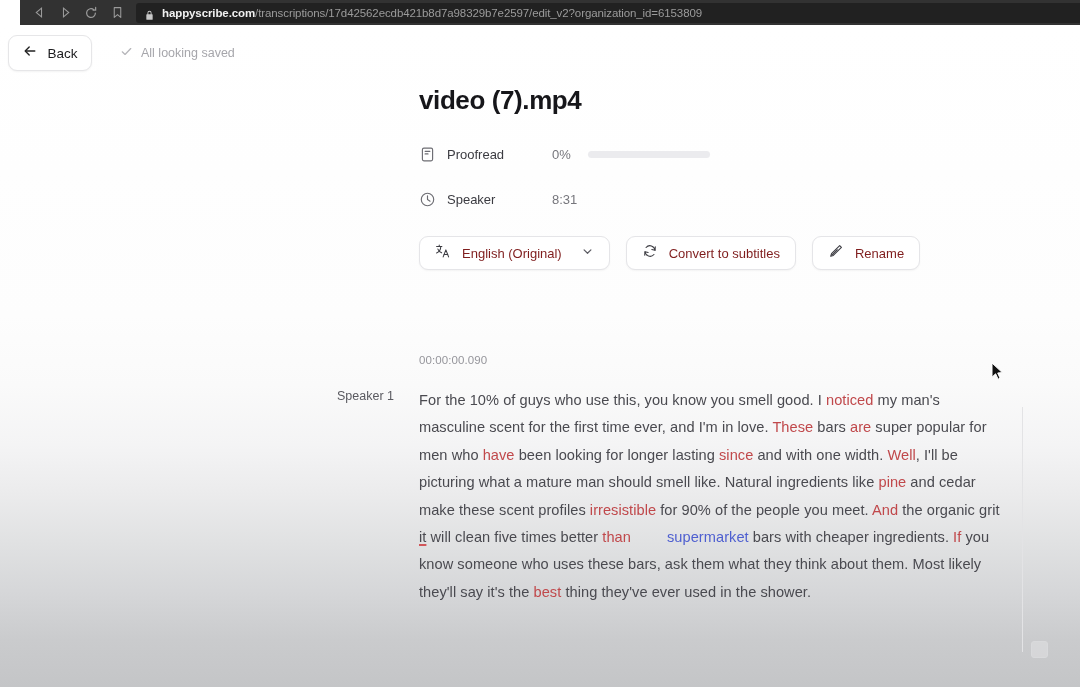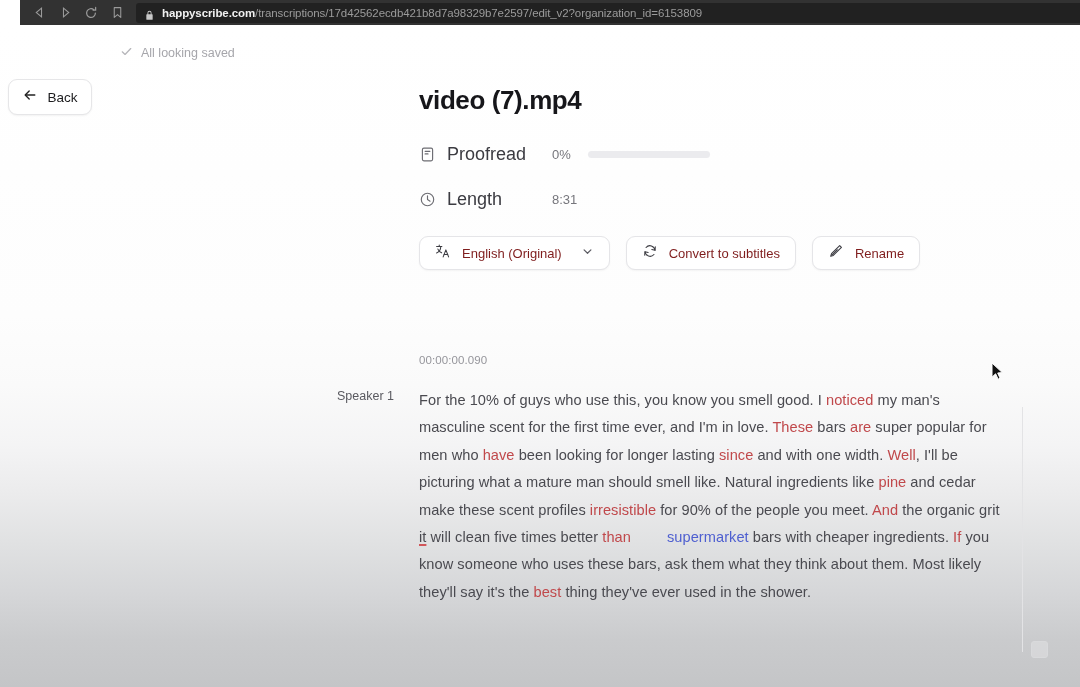--- a/index.html
+++ b/index.html
@@ -100,21 +100,20 @@
     background: #ffffff;
     border: 1px solid #e6e6e8;
     border-radius: 9px;
     box-shadow: 0 1px 2px rgba(0,0,0,0.05);
     display: flex;
     align-items: center;
     justify-content: center;
     gap: 9px;
     cursor: pointer;
     box-sizing: border-box;
-    margin-top: 44px;
   }
   .back-arrow { color: #222; display: block; }
   .back-label {
     font-size: 13.5px;
     color: #1c1c1e;
     font-weight: 500;
   }
   .saved-status {
     position: absolute;
     left: 120px;
@@ -150,21 +149,21 @@
   .meta-row.length { top: 163px; }
   .meta-icon {
     width: 17px;
     height: 17px;
     color: #6c6c72;
     margin-right: 11px;
     flex: 0 0 auto;
   }
   .meta-icon svg { display: block; }
   .meta-label {
-    font-size: 18px;
+    font-size: 13px;
     color: #3b3b41;
     width: 105px;
   }
   .meta-value {
     font-size: 13px;
     color: #76767c;
   }
   .progress-track {
     width: 122px;
     height: 7px;
@@ -362,21 +361,21 @@
     </span>
   </div>
 
   <div class="meta-row length">
     <span class="meta-icon">
       <svg width="17" height="17" viewBox="0 0 20 20" fill="none" stroke="currentColor" stroke-width="1.35" stroke-linecap="round" stroke-linejoin="round">
         <circle cx="10" cy="10" r="7.3"></circle>
         <path d="M10 5.6 V10 L13 12"></path>
       </svg>
     </span>
-    <span class="meta-label">Length</span>
+    <span class="meta-label">Speaker</span>
     <span class="meta-value">8:31</span>
   </div>
 
   <div class="action-row">
 
     <div class="action-btn">
       <span class="btn-icon">
         <svg width="16" height="16" viewBox="0 0 20 20" fill="none" stroke="currentColor" stroke-width="1.3" stroke-linecap="round" stroke-linejoin="round">
           <path d="M2 4.4 H8.6"></path>
           <path d="M5.3 2.6 V4.4"></path>

